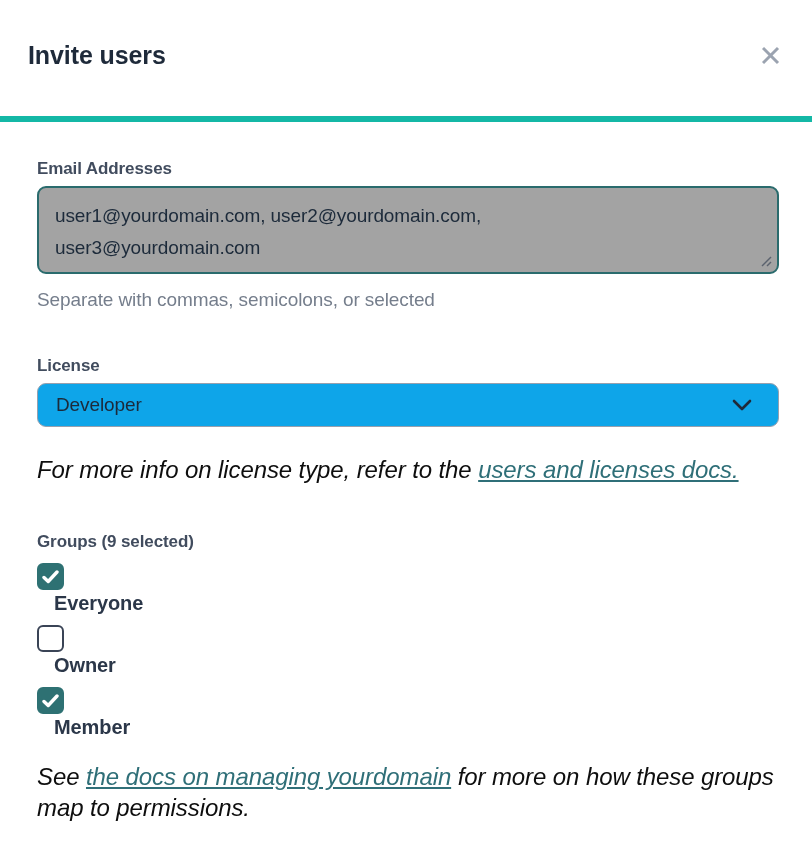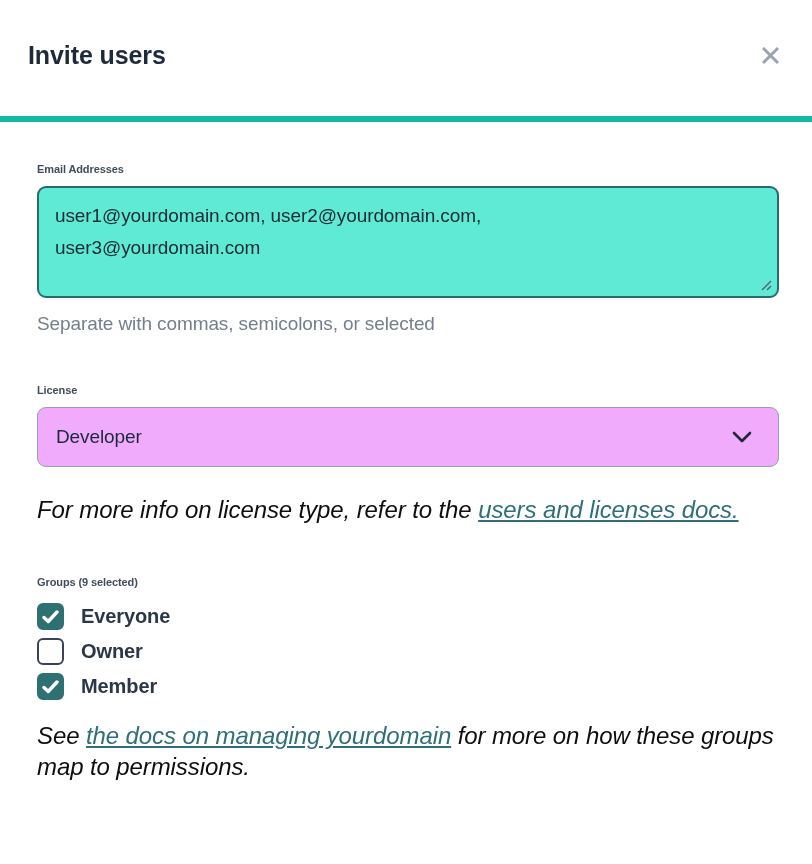--- a/index.html
+++ b/index.html
@@ -33,43 +33,43 @@
     margin-top: 2px;
     line-height: 0;
   }
 
   
   .modal-body { padding: 0 33px 40px 37px; }
 
   .field-label {
     display: block;
     margin-top: 36px;
-    font-size: 11px;
+    font-size: 17px;
     font-weight: 700;
     color: #414c5e;
     line-height: 22px;
   }
 
   
   .textarea-wrap {
     position: relative;
     margin-top: 6px;
   }
   .email-textarea {
     display: block;
     width: 100%;
-    height: 112px;
+    height: 88px;
     border: 2px solid #2a6b6d;
     border-radius: 9px;
     padding: 12px 16px;
     font-family: "Liberation Sans", sans-serif;
     font-size: 19px;
     line-height: 32px;
     color: #1c2a3a;
-    background: #5eead4;
+    background: #a3a3a3;
     resize: none;
     outline: none;
     white-space: pre-wrap;
     overflow: hidden;
     letter-spacing: -0.1px;
   }
   .resize-handle {
     position: absolute;
     right: 7px;
     bottom: 7px;
@@ -81,29 +81,29 @@
     margin-top: 14px;
     font-size: 19px;
     color: #757e8c;
     line-height: 24px;
   }
 
   
   .license-label { margin-top: 43px; }
   .select-box {
     margin-top: 6px;
-    height: 60px;
+    height: 44px;
     border: 1px solid #97a0ae;
     border-radius: 9px;
     display: flex;
     align-items: center;
     justify-content: space-between;
     padding: 0 26px 0 18px;
     cursor: pointer;
-    background: #f0abfc;
+    background: #0ea5e9;
   }
   .select-value {
     font-size: 19px;
     color: #1c2a3a;
   }
   .chevron { line-height: 0; }
 
   
   .note {
     font-style: italic;
@@ -119,20 +119,21 @@
     font-style: italic;
   }
 
   
   .groups-label { margin-top: 46px; }
   .group-list { margin-top: 10px; }
   .group-row {
     display: flex;
     align-items: flex-start;
     cursor: pointer;
+    flex-direction: column;
   }
   .group-row + .group-row { margin-top: 8px; }
   .checkbox {
     width: 27px;
     height: 27px;
     border-radius: 6px;
     border: 2px solid #3a4456;
     background: #ffffff;
     display: flex;
     align-items: center;

